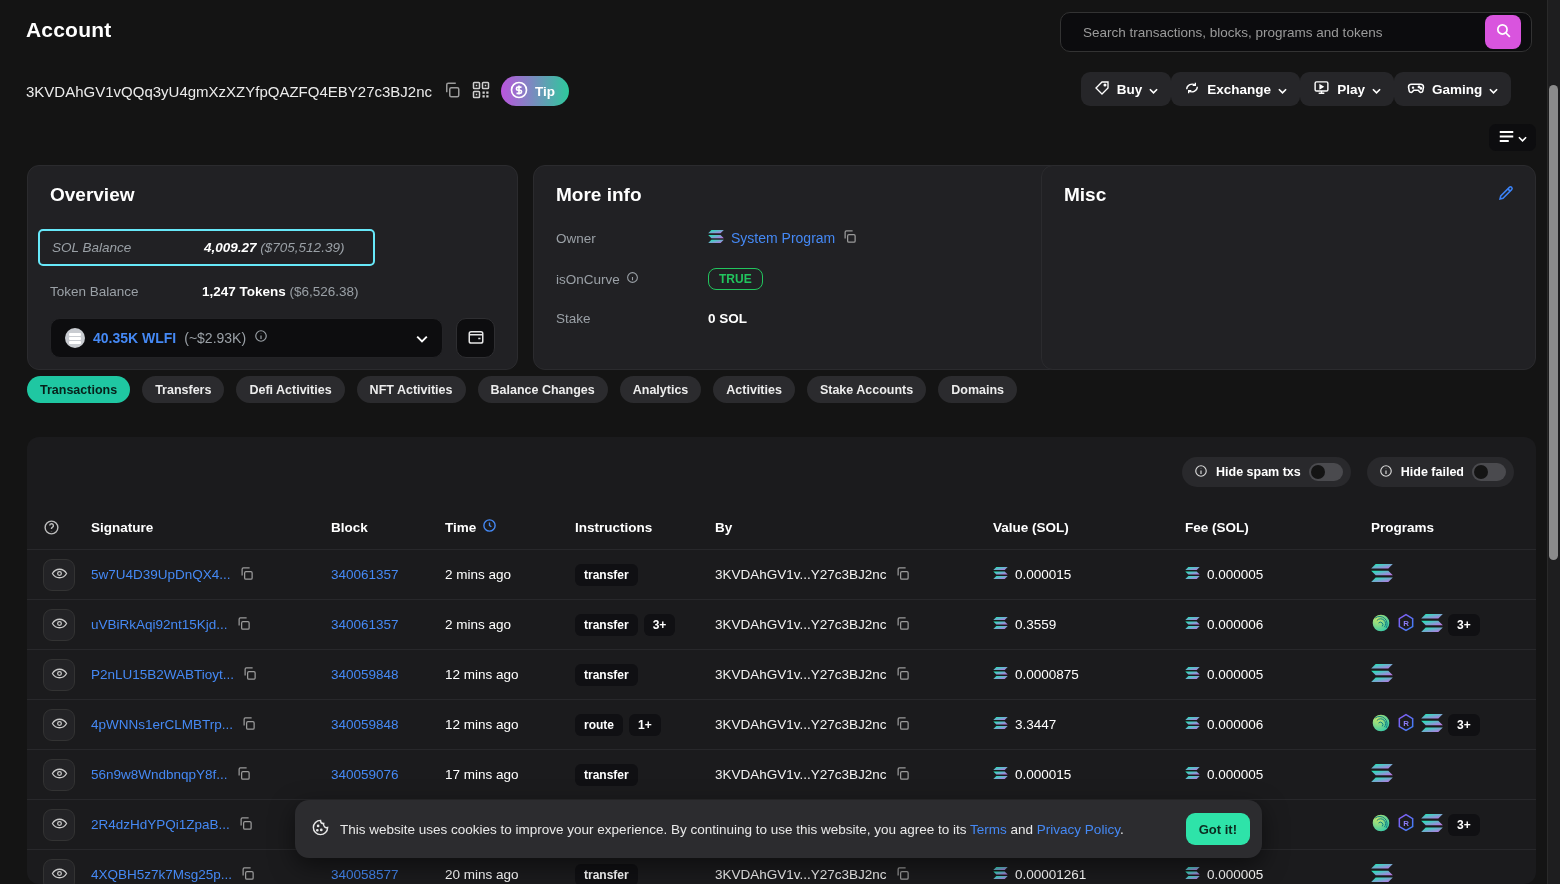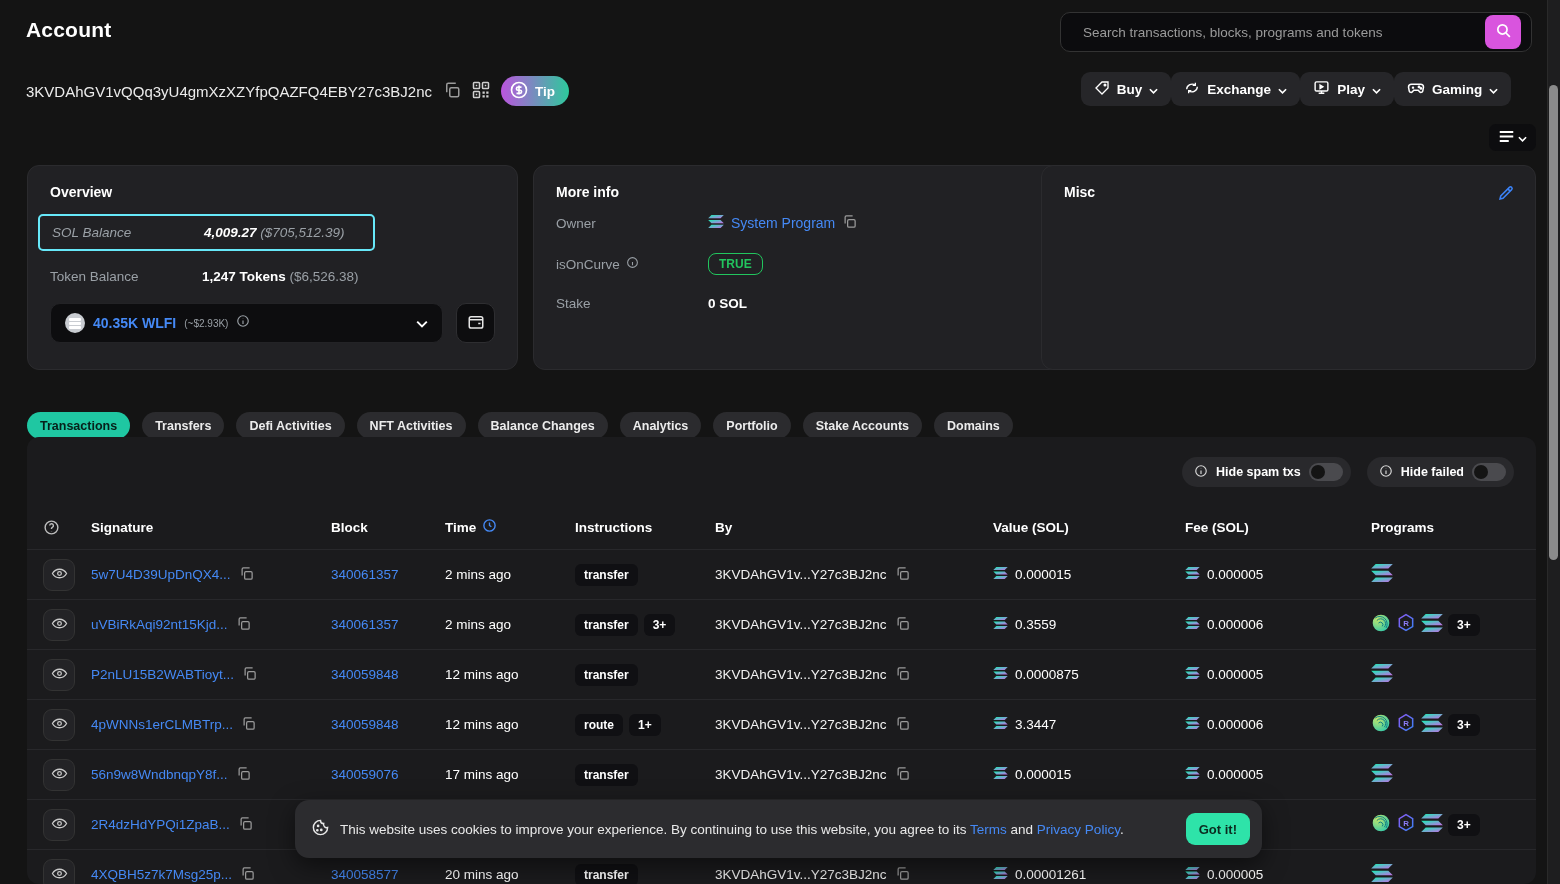--- a/index.html
+++ b/index.html
@@ -29,45 +29,45 @@
     background:#262629; border:none; border-radius:9px; color:#fff; font-weight:bold;
     font-size:13.5px; cursor:pointer; font-family:"Liberation Sans", sans-serif; }
   #list-btn { left:1489px; top:124px; width:47px; height:27px; background:#0d0d0f; border:none;
     border-radius:7px; display:flex; align-items:center; justify-content:center; gap:4px; cursor:pointer; }
 
   
   .card { top:165px; height:205px; background:#212124; border:1px solid #2b2b2e; border-radius:12px; padding:18px 22px; }
   #card-overview { left:27px;  width:491px; }
   #card-moreinfo { left:533px; width:579px; }
   #card-misc     { left:1041px; width:495px; }
-  .card-title { font-size:14px; font-weight:bold; margin-bottom:14px; }
+  .card-title { font-size:19px; font-weight:bold; margin-bottom:23px; }
   .kv { display:flex; align-items:center; font-size:13.5px; }
   .kv .k { width:152px; color:#9aa0a6; flex:0 0 auto; display:flex; align-items:center; gap:6px; }
   #sol-balance-row { border:2px solid var(--hl-cyan); border-radius:5px; padding:9px 12px; margin:12px 120px 9px -12px;font-style:italic; }
   #token-balance-row { padding:9px 12px 9px 0; }
   .val-strong { font-weight:bold; color:#fff; }
   .val-dim { color:#9aa0a6; }
   #token-selector { margin-top:10px; display:flex; gap:13px; }
   #token-dropdown { width:403px; height:40px; background:#0d0d0f; border-radius:10px; display:flex;
     align-items:center; gap:8px; padding:0 14px; cursor:pointer; border:1px solid #232326; }
   #token-amount { color:var(--link); font-weight:bold; font-size:14px; }
-  #token-usd { color:#9aa0a6; font-size:10px; }
+  #token-usd { color:#9aa0a6; font-size:14px; }
   #token-dropdown .spacer { flex:1; }
   #wallet-btn { width:40px; height:40px; background:#0d0d0f; border:1px solid #2e2e31; border-radius:10px;
     display:flex; align-items:center; justify-content:center; cursor:pointer; }
   .token-logo { width:20px; height:20px; border-radius:50%; background:#c9ccd1; position:relative; overflow:hidden; flex:0 0 auto; }
   .token-logo i { position:absolute; left:4px; right:4px; height:2.5px; background:#fff; border-radius:1px; }
   .mi-row { margin-bottom:21px; }
   #owner-val { display:flex; align-items:center; gap:7px; color:var(--link); font-size:14px; }
   #true-badge { display:inline-block; border:1.5px solid var(--green); color:var(--green);
     font-size:12px; font-weight:bold; border-radius:8px; padding:3px 10px;text-align:right; }
   #misc-edit { position:absolute; right:20px; top:18px; }
 
   
-  #tabs { left:27px; top:412px; display:flex; gap:12px; }
+  #tabs { left:27px; top:376px; display:flex; gap:12px; }
   .tab { height:27px; padding:0 13px; display:flex; align-items:center; background:#2b2b2e;
     color:#ececec; border:none; border-radius:14px; font-size:12.5px; font-weight:bold;
     cursor:pointer; font-family:"Liberation Sans", sans-serif; white-space:nowrap; }
   .tab.active { background:var(--teal); color:#07201a; }
 
   
   #table { left:27px; top:437px; width:1509px; height:447px; background:#1b1b1d; border-radius:12px; overflow:hidden; }
   #toggles { display:flex; justify-content:flex-end; gap:16px; padding:20px 22px 0 0; }
   .toggle-pill { height:30px; background:#29292c; border-radius:16px; display:flex; align-items:center;
     gap:8px; padding:0 8px 0 12px; border:none; cursor:pointer; color:#fff; }
@@ -318,21 +318,21 @@
   </button>
 </section>
 
 <nav class="abs" id="tabs">
     <button class="tab active">Transactions</button>
     <button class="tab">Transfers</button>
     <button class="tab">Defi Activities</button>
     <button class="tab">NFT Activities</button>
     <button class="tab">Balance Changes</button>
     <button class="tab">Analytics</button>
-    <button class="tab">Portfolio</button>
+    <button class="tab">Activities</button>
     <button class="tab">Stake Accounts</button>
     <button class="tab">Domains</button>
   </nav>
 
 <section class="abs" id="table">
   <div id="toggles">
     <button class="toggle-pill">
       <span>
         <svg width="14" height="14" viewBox="0 0 24 24" fill="none" stroke="#d9d9d9" stroke-width="2">
             <circle cx="12" cy="12" r="9"></circle>

